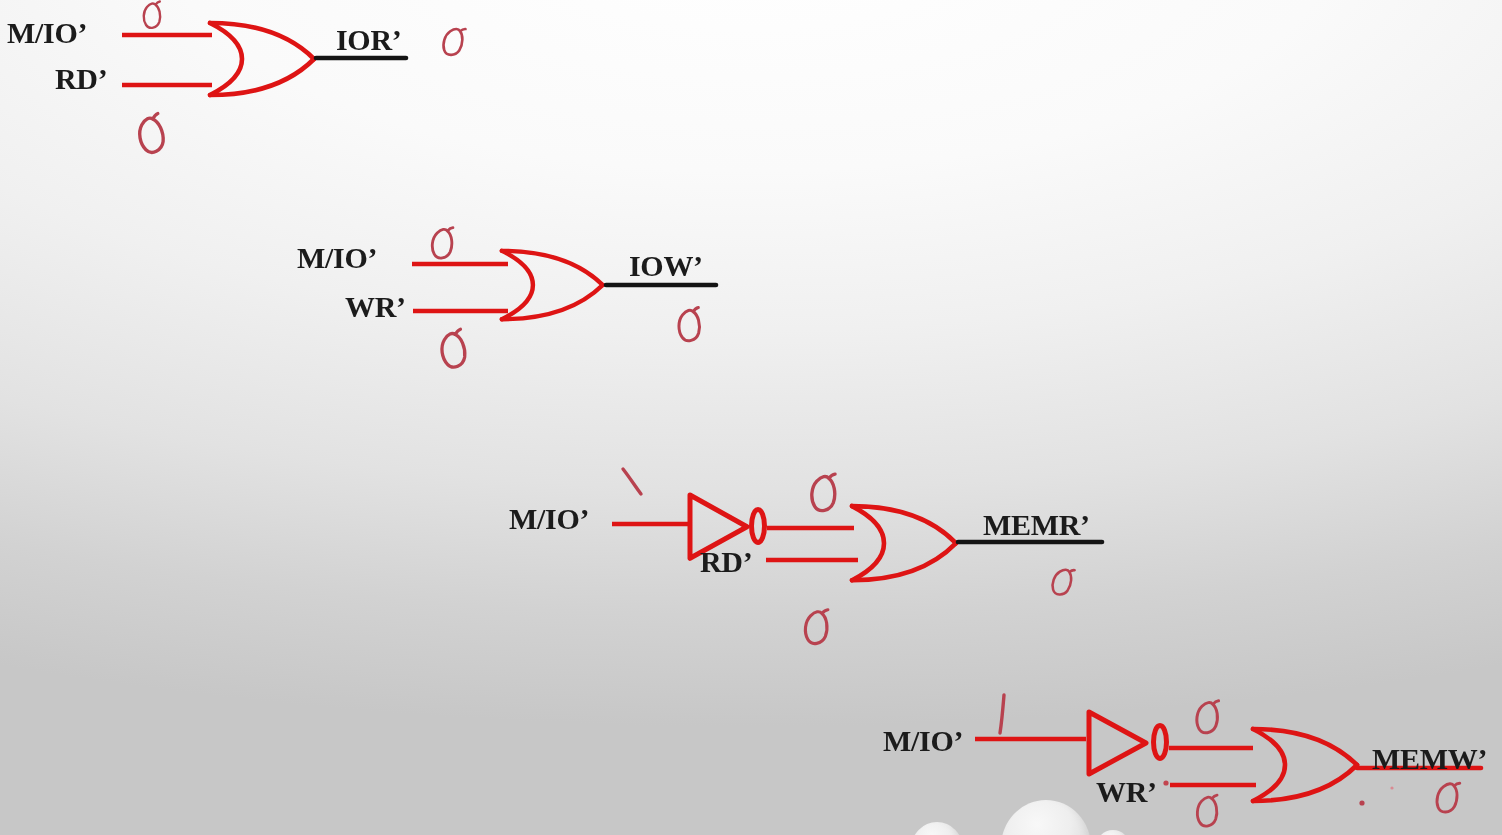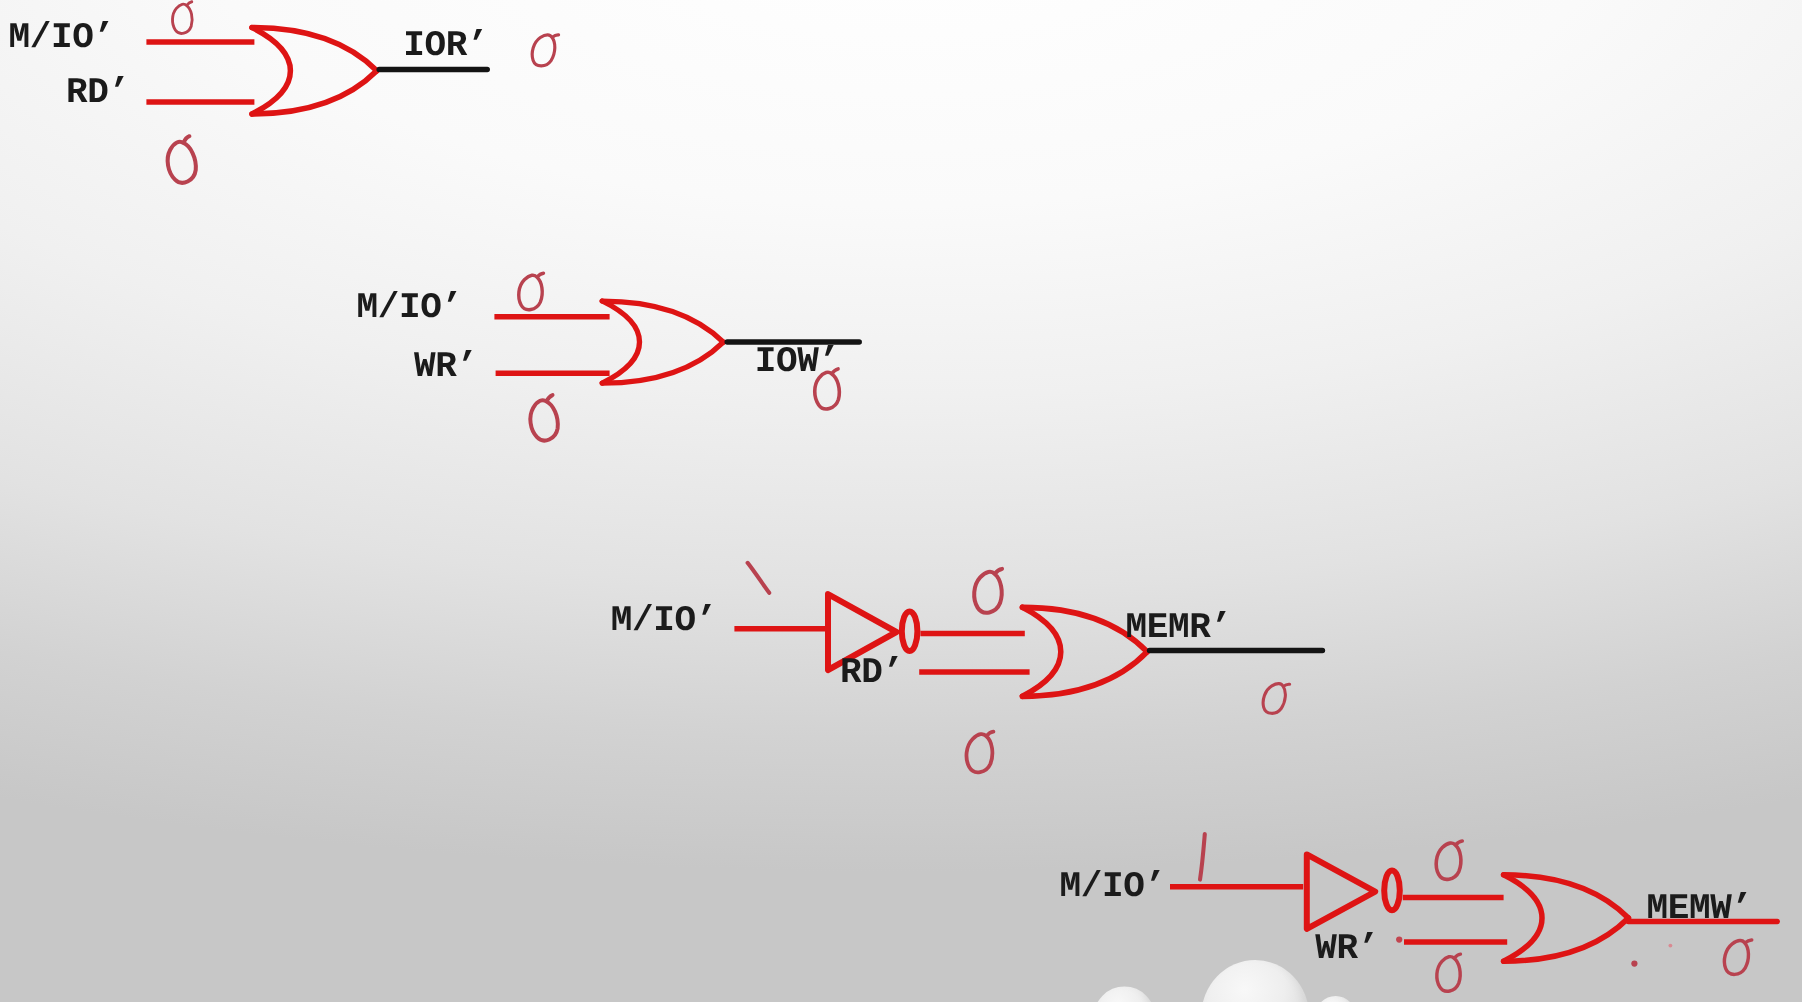--- a/index.html
+++ b/index.html
@@ -4,21 +4,21 @@
 <style>
   html, body { margin:0; padding:0; }
   .stage {
     position: relative;
     width: 1502px;
     height: 835px;
     overflow: hidden;
     background:
       radial-gradient(ellipse 130% 95% at 50% -8%,
         #ffffff 0%, #fafafa 30%, #f0f0f0 50%, #e2e2e2 70%, #d2d2d2 86%, #c7c7c7 100%);
-    font-family: Liberation Mono, monospace;
+    font-family: Liberation Serif, serif;
   }
   .art { position:absolute; left:0; top:0; }
   .lbl {
     position: absolute;
     font-size: 30px;
     font-weight: 600;
     color: #1b1b1b;
     letter-spacing: -0.3px;
     white-space: nowrap;
     line-height: 1.05;
@@ -106,23 +106,23 @@
       <circle cx="1392" cy="788" r="1.6" fill="#d98a92"></circle>
     </g>
   </svg>
 
   <div class="lbl" style="left:7px;   top:17px;">M/IO’</div>
   <div class="lbl" style="left:55px;  top:63px;">RD’</div>
   <div class="lbl" style="left:336px; top:24px;text-align:right;">IOR’</div>
 
   <div class="lbl" style="left:297px; top:242px;">M/IO’</div>
   <div class="lbl" style="left:345px; top:291px;">WR’</div>
-  <div class="lbl" style="left:629px; top:250px;margin-top:37px;">IOW’</div>
+  <div class="lbl" style="left:629px; top:250px;">IOW’</div>
 
   <div class="lbl" style="left:509px; top:503px;">M/IO’</div>
   <div class="lbl" style="left:700px; top:546px;">RD’</div>
-  <div class="lbl" style="left:938px; top:509px;">MEMR’</div>
+  <div class="lbl" style="left:983px; top:509px;">MEMR’</div>
 
   <div class="lbl" style="left:883px;  top:725px;">M/IO’</div>
   <div class="lbl" style="left:1096px; top:776px;">WR’</div>
   <div class="lbl" style="left:1372px; top:743px;">MEMW’</div>
 
 </div>
 
 </body></html>

